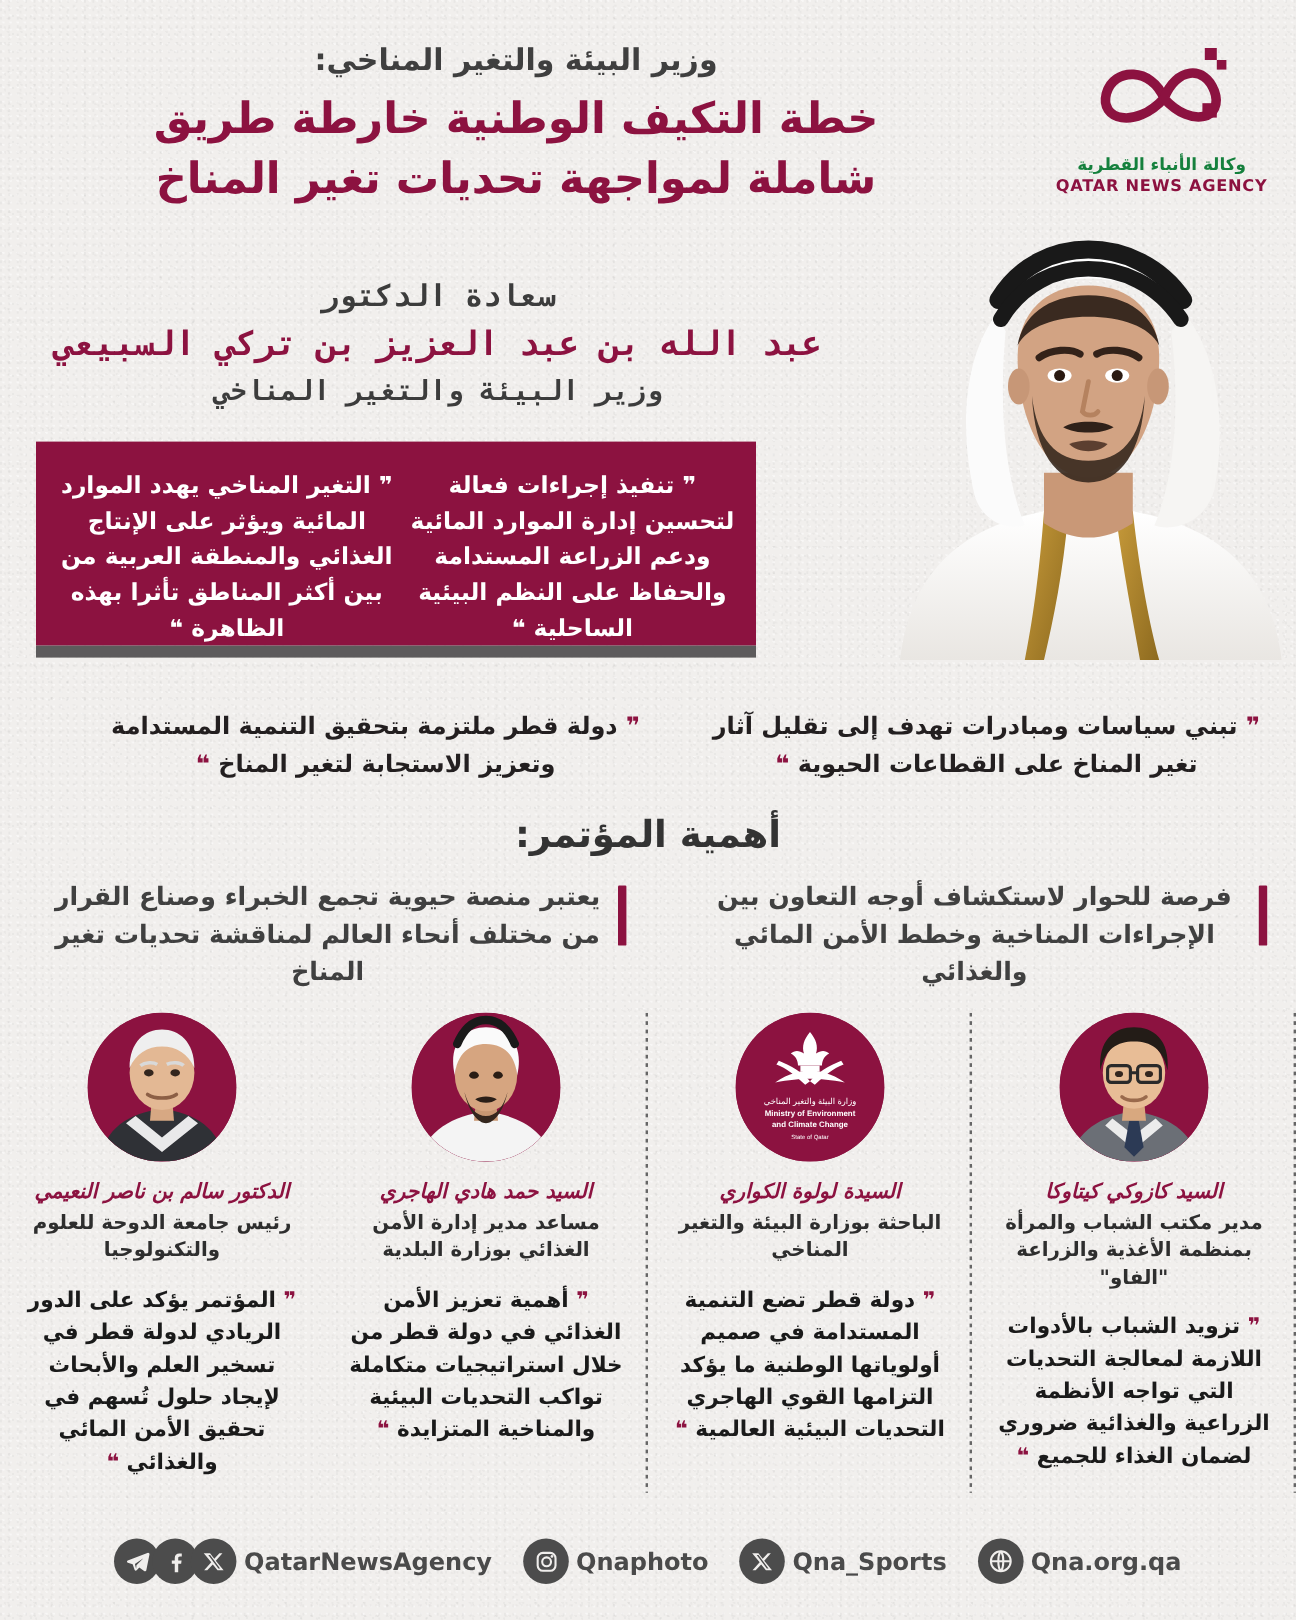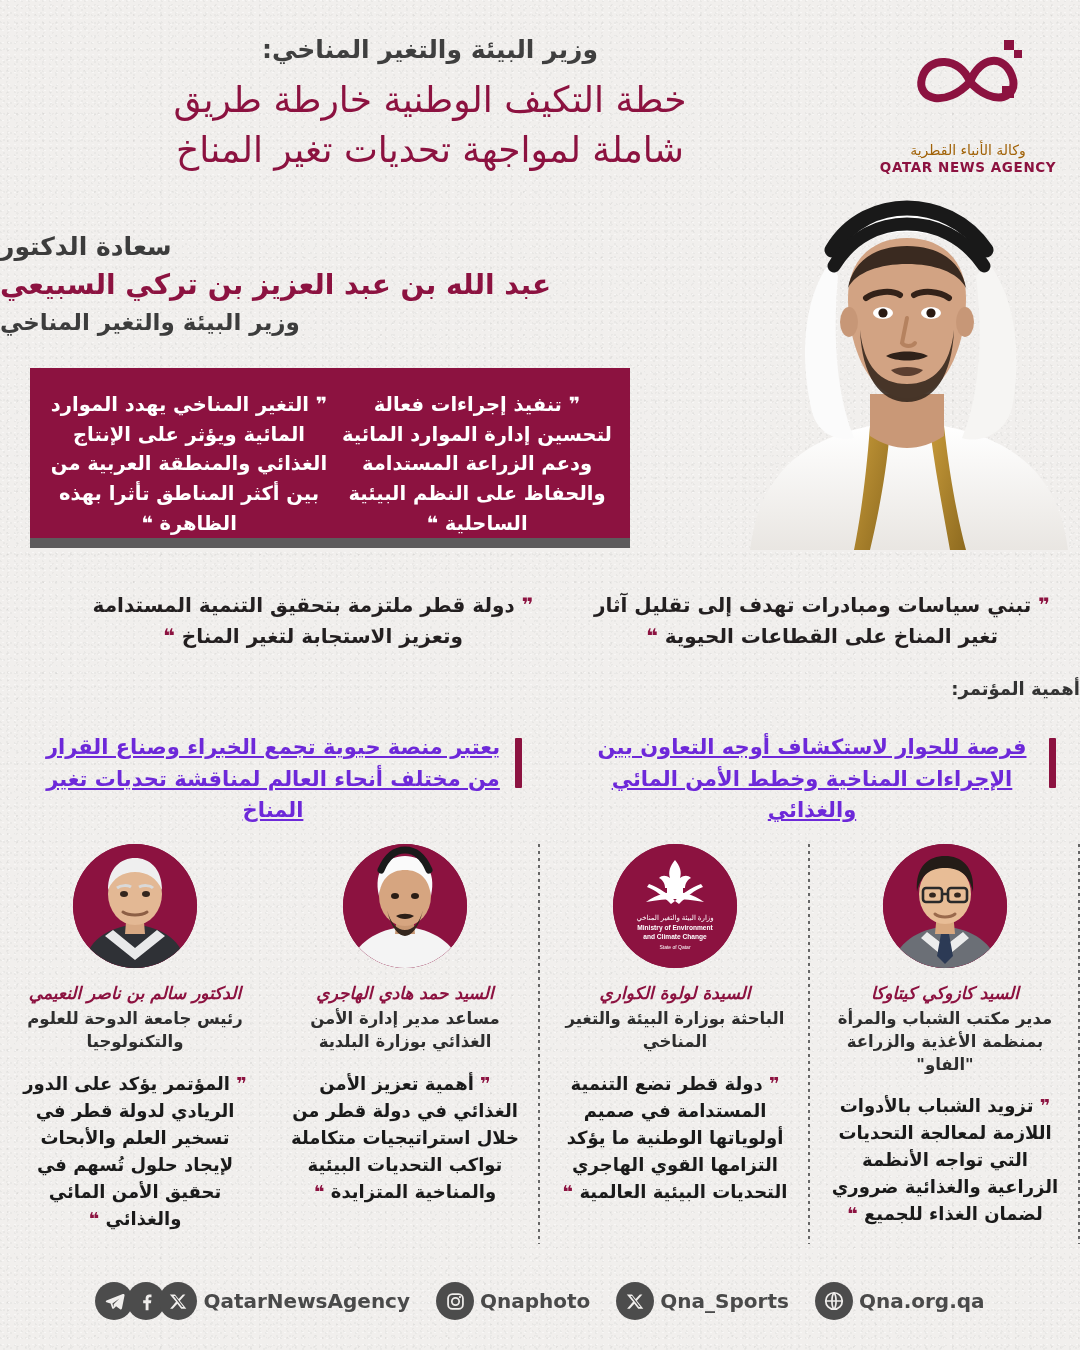--- a/index.html
+++ b/index.html
@@ -28,31 +28,31 @@
   .abs{ position:absolute; }
 
   
   #header-block{ left:0; top:34px; width:860px; text-align:center; }
   #header-kicker{
     font-size:25px; font-weight:700; color:#3f3f3f; letter-spacing:0;
     line-height:1.25;
   }
   #header-title{
     margin-top:10px;
-    font-size:36px; font-weight:400; color:#8c1240; line-height:1.38;
+    font-size:36px; font-weight:700; color:#8c1240; line-height:1.38;
   }
 
   
   #qna-logo{ right:22px; top:34px; width:180px; text-align:center; }
   #qna-logo svg{ display:block; margin:0 auto; }
-  .logo-ar{ font-size:14px; font-weight:400; color:#a16207; letter-spacing:1px; margin-top:16px;}
+  .logo-ar{ font-size:14px; font-weight:700; color:#15803d; letter-spacing:1px; margin-top:4px;}
   .logo-en{ font-size:13.5px; font-weight:700; color:#8c1240; letter-spacing:.6px; margin-top:1px;}
 
   
-  #minister-block{ left:0; top:232px; width:730px; text-align:left; }
+  #minister-block{ left:0; top:232px; width:730px; text-align:center;font-family:Liberation Mono, monospace; }
   #minister-honorific{ font-size:25px; font-weight:700; color:#3c3c3c; }
   #minister-name{ font-size:28px; font-weight:800; color:#8c1240; margin-top:7px; }
   #minister-role{ font-size:23px; font-weight:700; color:#3c3c3c; margin-top:8px; }
 
   
   #minister-photo{ right:0; top:180px; width:360px; height:370px; }
 
   
   #quote-banner{
     left:30px; top:368px; width:600px; height:170px;
@@ -76,26 +76,26 @@
   .light-quote{
     position:absolute; top:590px;
     font-size:20px; font-weight:700; line-height:1.55;
     color:#231f20; text-align:center;
   }
   #light-quote-right{ right:28px; width:460px; }
   #light-quote-left{ left:78px; width:470px; }
 
   
   #importance-heading{
-    left:0; top:678px; width:1080px; text-align:right;
-    font-size:18px; font-weight:700; color:#333;
+    left:0; top:678px; width:1080px; text-align:center;
+    font-size:31px; font-weight:700; color:#333;
   }
   .point{
     position:absolute; top:732px;
-    font-size:21px; font-weight:600; line-height:1.5; color:#6d28d9;text-decoration:underline;
+    font-size:21px; font-weight:600; line-height:1.5; color:#404040;
   }
   #point-right{ right:24px; width:470px; text-align:center; padding-right:18px; }
   #point-left{ left:42px; width:480px; text-align:center; padding-right:18px; }
   .point .bar{
     position:absolute; right:0; top:6px; width:7px; height:50px;
     background:#8c1240; border-radius:1px;
   }
 
   
   #cards{ left:0; top:838px; width:1080px; height:420px; display:flex; flex-direction:row-reverse; }

